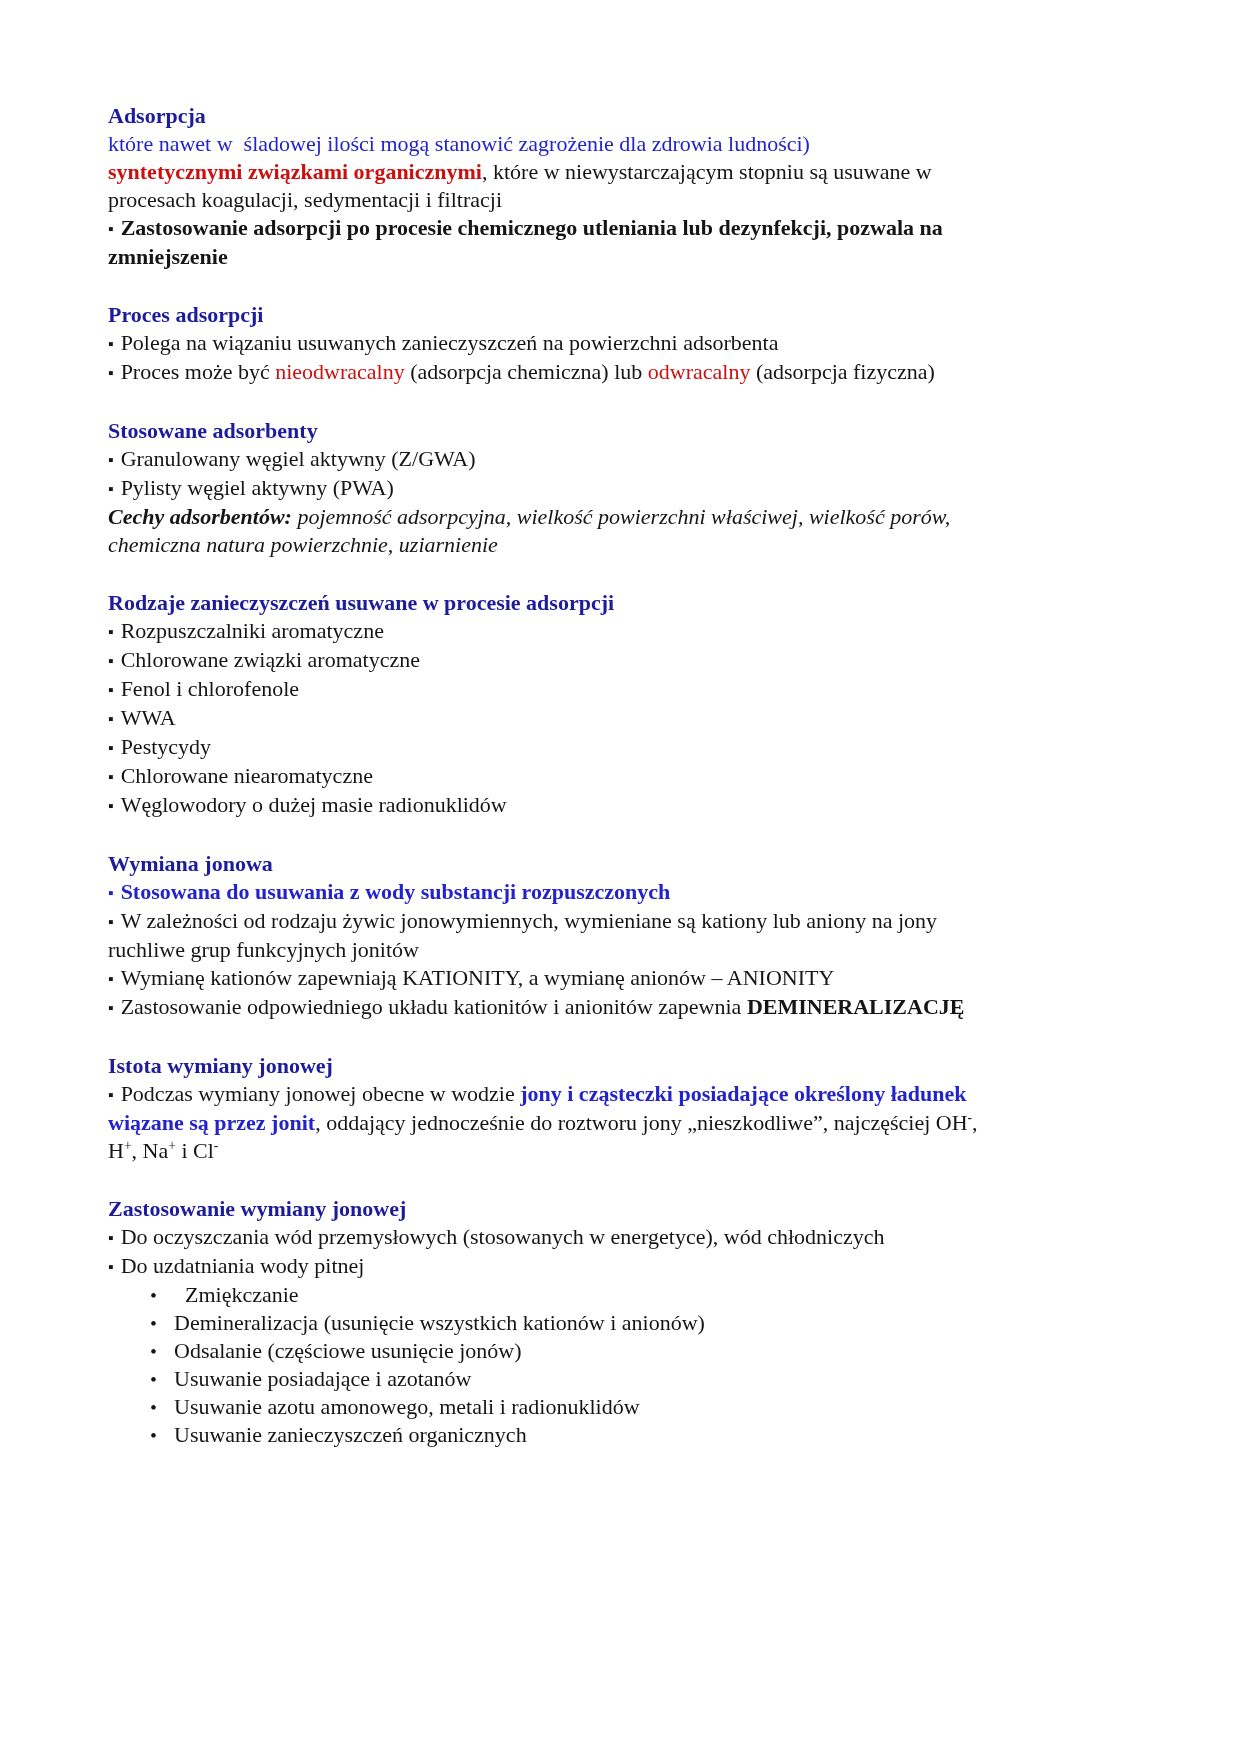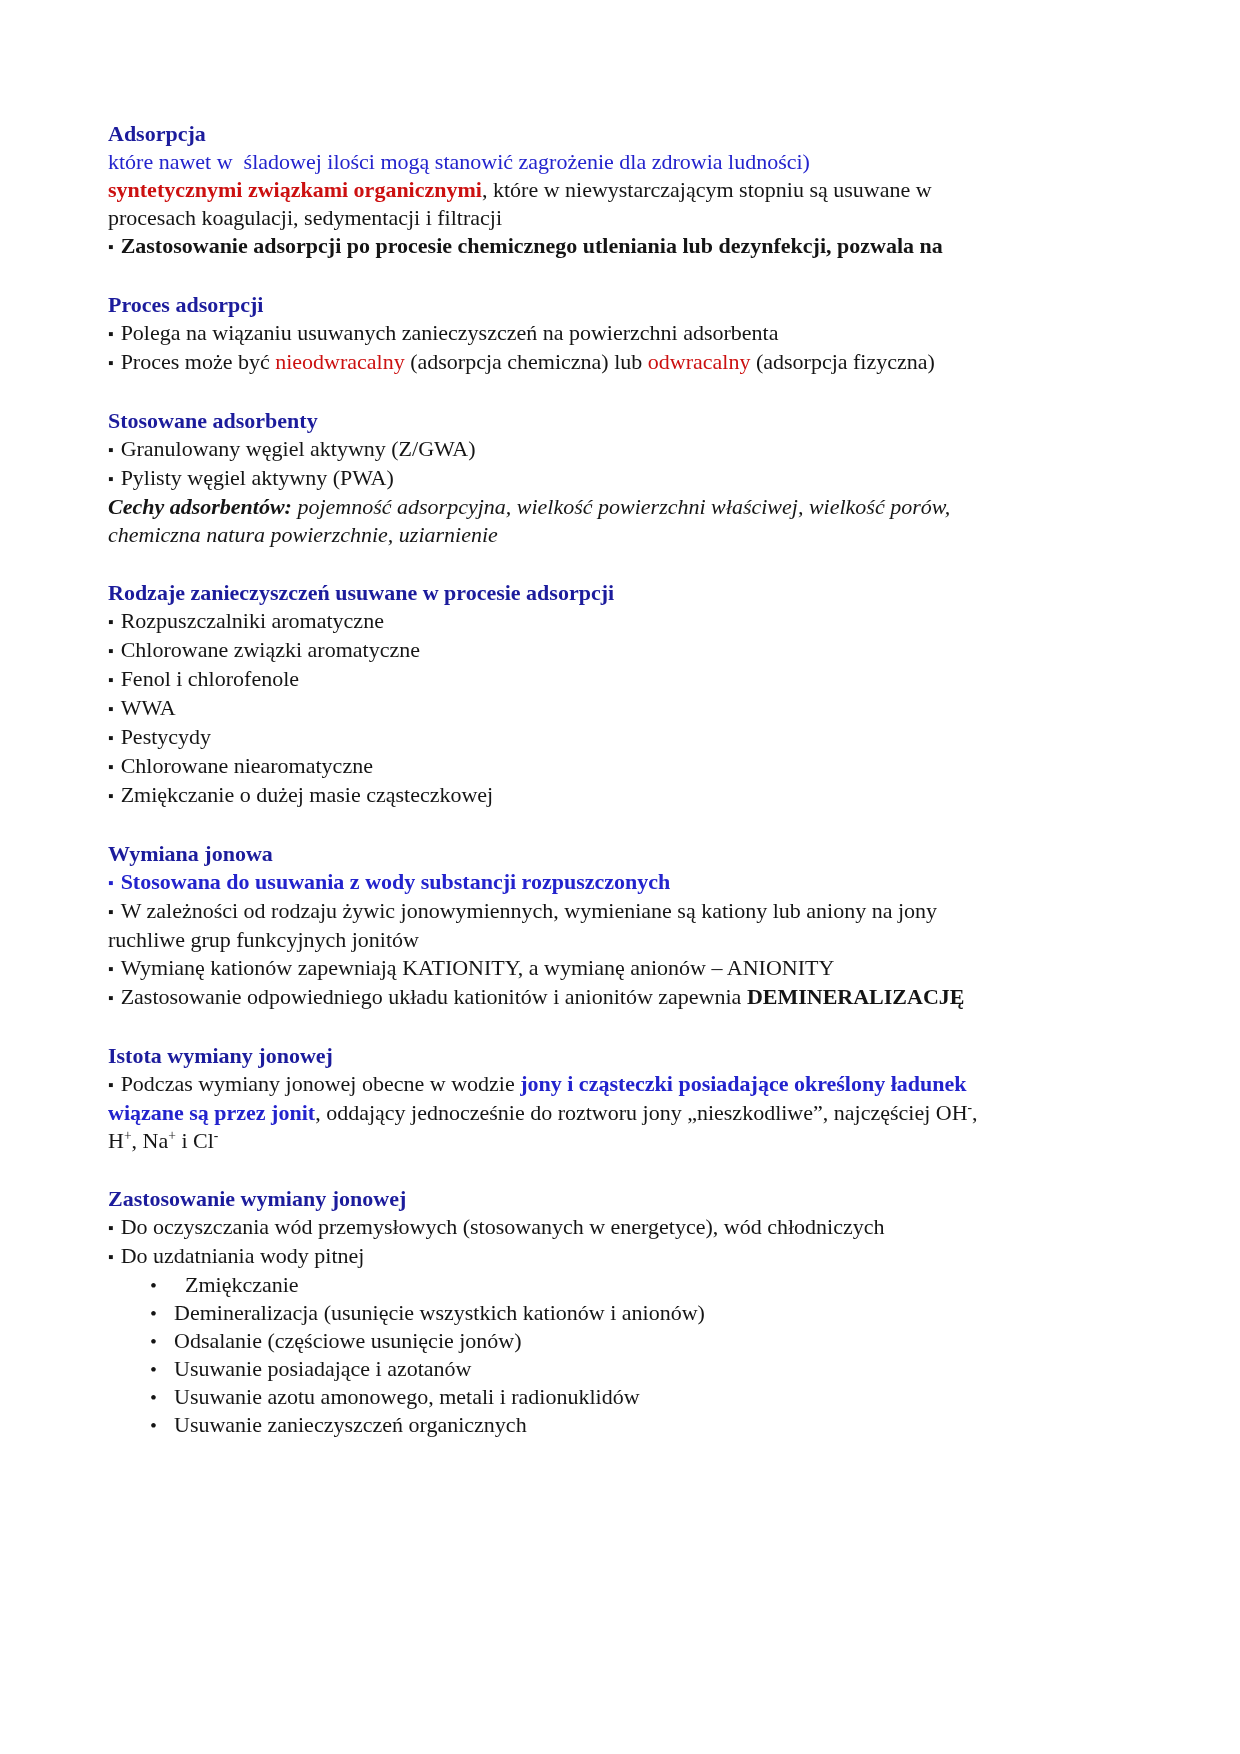--- a/index.html
+++ b/index.html
@@ -9,22 +9,21 @@
   }
   body {
     width: 1240px;
     height: 1754px;
     overflow: hidden;
     font-family: "Liberation Serif", "DejaVu Serif", serif;
     font-size: 22px;
     color: var(--text, #151515);
   }
   .page {
-    padding: 80px 40px 0 108px;
-    margin-top: 40px;
+    padding: 102px 40px 0 108px;
   }
   .section {
     margin: 0 0 30px 0;
   }
   .heading {
     color: var(--navy, #1c1c9c);
     font-weight: bold;
     line-height: 28px;
     white-space: pre;
   }
@@ -60,20 +59,21 @@
 </head>
 <body style="background: rgb(255, 255, 255);">
 
 <div class="page">
     <div class="section">
       <div class="heading">Adsorpcja</div>
       <div class="line"><span class="blue">które nawet w  śladowej ilości mogą stanowić zagrożenie dla zdrowia ludności)</span></div>
       <div class="line"><span class="redb">syntetycznymi związkami organicznymi</span><span class="plain">, które w niewystarczającym stopniu są usuwane w</span></div>
       <div class="line"><span class="plain">procesach koagulacji, sedymentacji i filtracji</span></div>
       <div class="line"><span class="sq b">▪</span><span class="b">Zastosowanie adsorpcji po procesie chemicznego utleniania lub dezynfekcji, pozwala na</span></div>
+      <div class="line"><span class="b">zmniejszenie</span></div>
     </div>
     <div class="section">
       <div class="heading">Proces adsorpcji</div>
       <div class="line"><span class="sq">▪</span><span class="plain">Polega na wiązaniu usuwanych zanieczyszczeń na powierzchni adsorbenta</span></div>
       <div class="line"><span class="sq">▪</span><span class="plain">Proces może być </span><span class="red">nieodwracalny</span><span class="plain"> (adsorpcja chemiczna) lub </span><span class="red">odwracalny</span><span class="plain"> (adsorpcja fizyczna)</span></div>
     </div>
     <div class="section">
       <div class="heading">Stosowane adsorbenty</div>
       <div class="line"><span class="sq">▪</span><span class="plain">Granulowany węgiel aktywny (Z/GWA)</span></div>
       <div class="line"><span class="sq">▪</span><span class="plain">Pylisty węgiel aktywny (PWA)</span></div>
@@ -81,21 +81,21 @@
       <div class="line"><span class="i">chemiczna natura powierzchnie, uziarnienie</span></div>
     </div>
     <div class="section">
       <div class="heading">Rodzaje zanieczyszczeń usuwane w procesie adsorpcji</div>
       <div class="line"><span class="sq">▪</span><span class="plain">Rozpuszczalniki aromatyczne</span></div>
       <div class="line"><span class="sq">▪</span><span class="plain">Chlorowane związki aromatyczne</span></div>
       <div class="line"><span class="sq">▪</span><span class="plain">Fenol i chlorofenole</span></div>
       <div class="line"><span class="sq">▪</span><span class="plain">WWA</span></div>
       <div class="line"><span class="sq">▪</span><span class="plain">Pestycydy</span></div>
       <div class="line"><span class="sq">▪</span><span class="plain">Chlorowane niearomatyczne</span></div>
-      <div class="line"><span class="sq">▪</span><span class="plain">Zmiękczanie o dużej masie cząsteczkowej</span></div>
+      <div class="line"><span class="sq">▪</span><span class="plain">Węglowodory o dużej masie radionuklidów</span></div>
     </div>
     <div class="section">
       <div class="heading">Wymiana jonowa</div>
       <div class="line"><span class="sq blueb">▪</span><span class="blueb">Stosowana do usuwania z wody substancji rozpuszczonych</span></div>
       <div class="line"><span class="sq">▪</span><span class="plain">W zależności od rodzaju żywic jonowymiennych, wymieniane są kationy lub aniony na jony</span></div>
       <div class="line"><span class="plain">ruchliwe grup funkcyjnych jonitów</span></div>
       <div class="line"><span class="sq">▪</span><span class="plain">Wymianę kationów zapewniają KATIONITY, a wymianę anionów – ANIONITY</span></div>
       <div class="line"><span class="sq">▪</span><span class="plain">Zastosowanie odpowiedniego układu kationitów i anionitów zapewnia </span><span class="b">DEMINERALIZACJĘ</span></div>
     </div>
     <div class="section">

